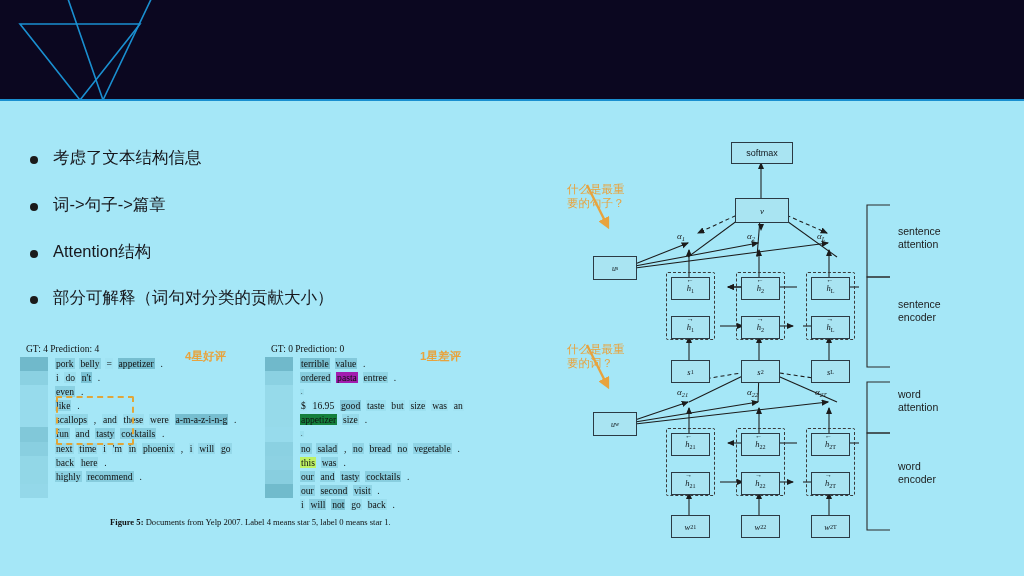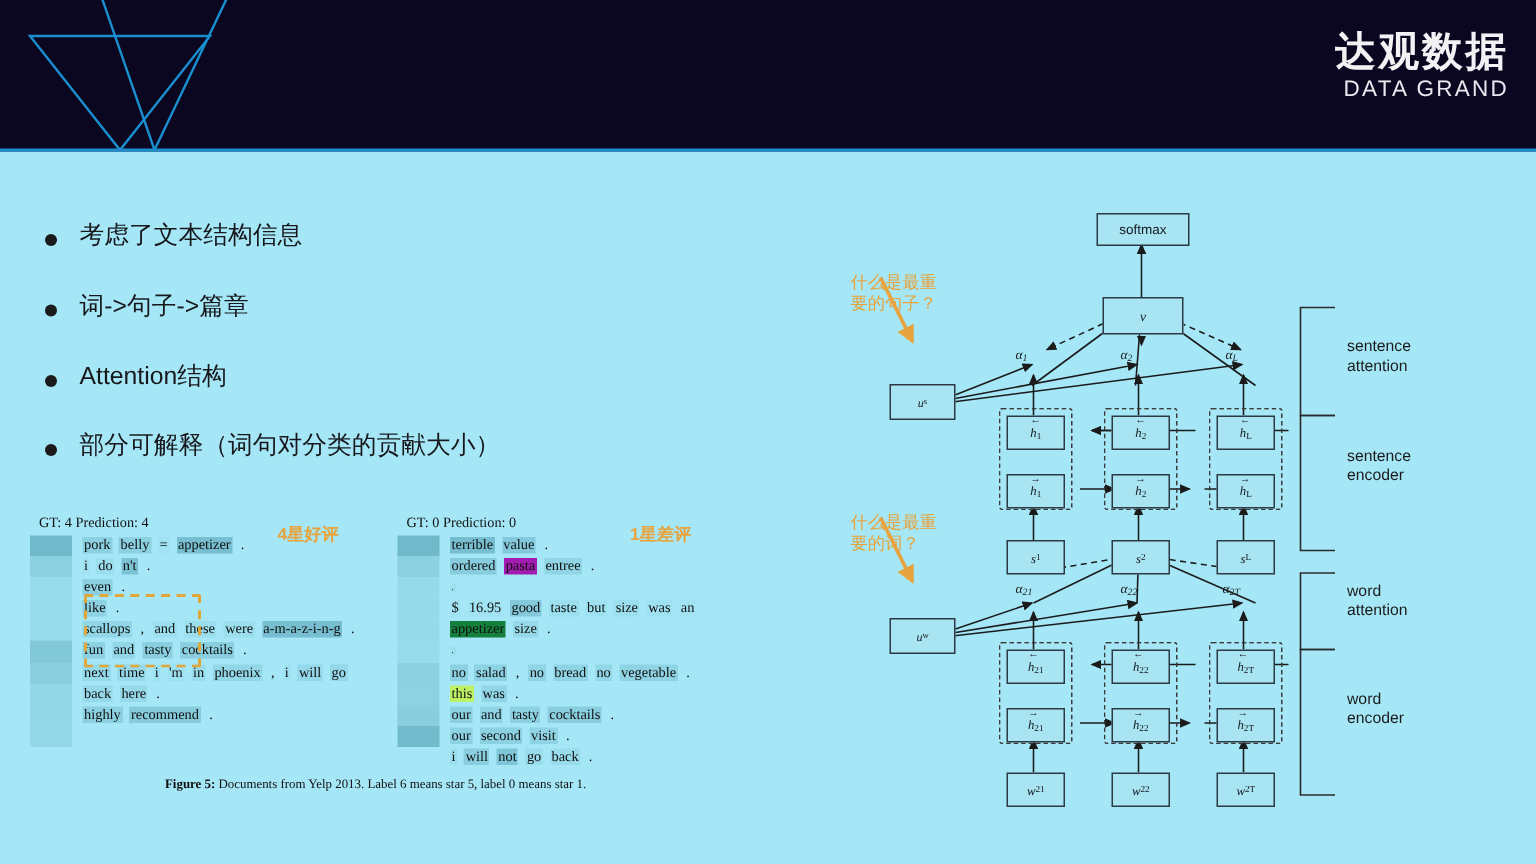--- a/index.html
+++ b/index.html
@@ -99,24 +99,20 @@
   }
 </style>
 </head>
 <body>
 
 <div id="header">
   <svg class="tri" width="220" height="101" viewBox="0 0 220 101">
     <polygon points="20,24 140,24 80,100" fill="none" stroke="#1a8fd0" stroke-width="1.6"></polygon>
     <polygon points="58,-30 165,-30 103,100" fill="none" stroke="#1a8fd0" stroke-width="1.6"></polygon>
   </svg>
-  <div id="logo">
-    <div id="logo-cn">达观数据</div>
-    <div id="logo-en">DATA GRAND</div>
-  </div>
   <div id="header-rule"></div>
 </div>
 
 <div id="bullets">
   <div class="bullet-row">
     <span class="bullet-dot"></span>
     <span class="bullet-text">考虑了文本结构信息</span>
   </div>
   <div class="bullet-row">
     <span class="bullet-dot"></span>
@@ -192,21 +188,21 @@
           <div class="line"><span class="tok" style="background: rgb(139, 209, 226);">our</span> <span class="tok" style="background: rgb(143, 212, 229);">and</span> <span class="tok" style="background: rgb(139, 209, 226);">tasty</span> <span class="tok" style="background: rgb(136, 206, 223);">cocktails</span> <span class="tok">.</span></div>
           <div class="line"><span class="tok" style="background: rgb(141, 210, 227);">our</span> <span class="tok" style="background: rgb(139, 209, 226);">second</span> <span class="tok" style="background: rgb(143, 212, 229);">visit</span> <span class="tok">.</span></div>
           <div class="line"><span class="tok" style="background: rgb(156, 224, 240);">i</span> <span class="tok" style="background: rgb(137, 207, 224);">will</span> <span class="tok" style="background: rgb(126, 198, 215);">not</span> <span class="tok" style="background: rgb(153, 221, 237);">go</span> <span class="tok" style="background: rgb(153, 221, 237);">back</span> <span class="tok">.</span></div>
         </div>
     </div>
   </div>
   <div class="cnbadge" style="left:400px;top:5px;text-align:center;">1星差评</div>
 </div>
 
 <div id="fig-caption">
-  <b>Figure 5:</b><span> Documents from Yelp 2013. Label 6 means star 5, label 0 means star 1.</span>
+  <b>Figure 5:</b><span> Documents from Yelp 2007. Label 4 means star 5, label 0 means star 1.</span>
 </div>
 
 <div id="diagram">
 
   <svg width="459" height="410" viewBox="0 0 459 410">
     <defs>
       <marker id="ah" markerWidth="7" markerHeight="7" refX="6" refY="3" orient="auto" markerUnits="strokeWidth">
         <path d="M0,0 L7,3 L0,6 z" fill="#1b1b1b"></path>
       </marker>
     </defs>

